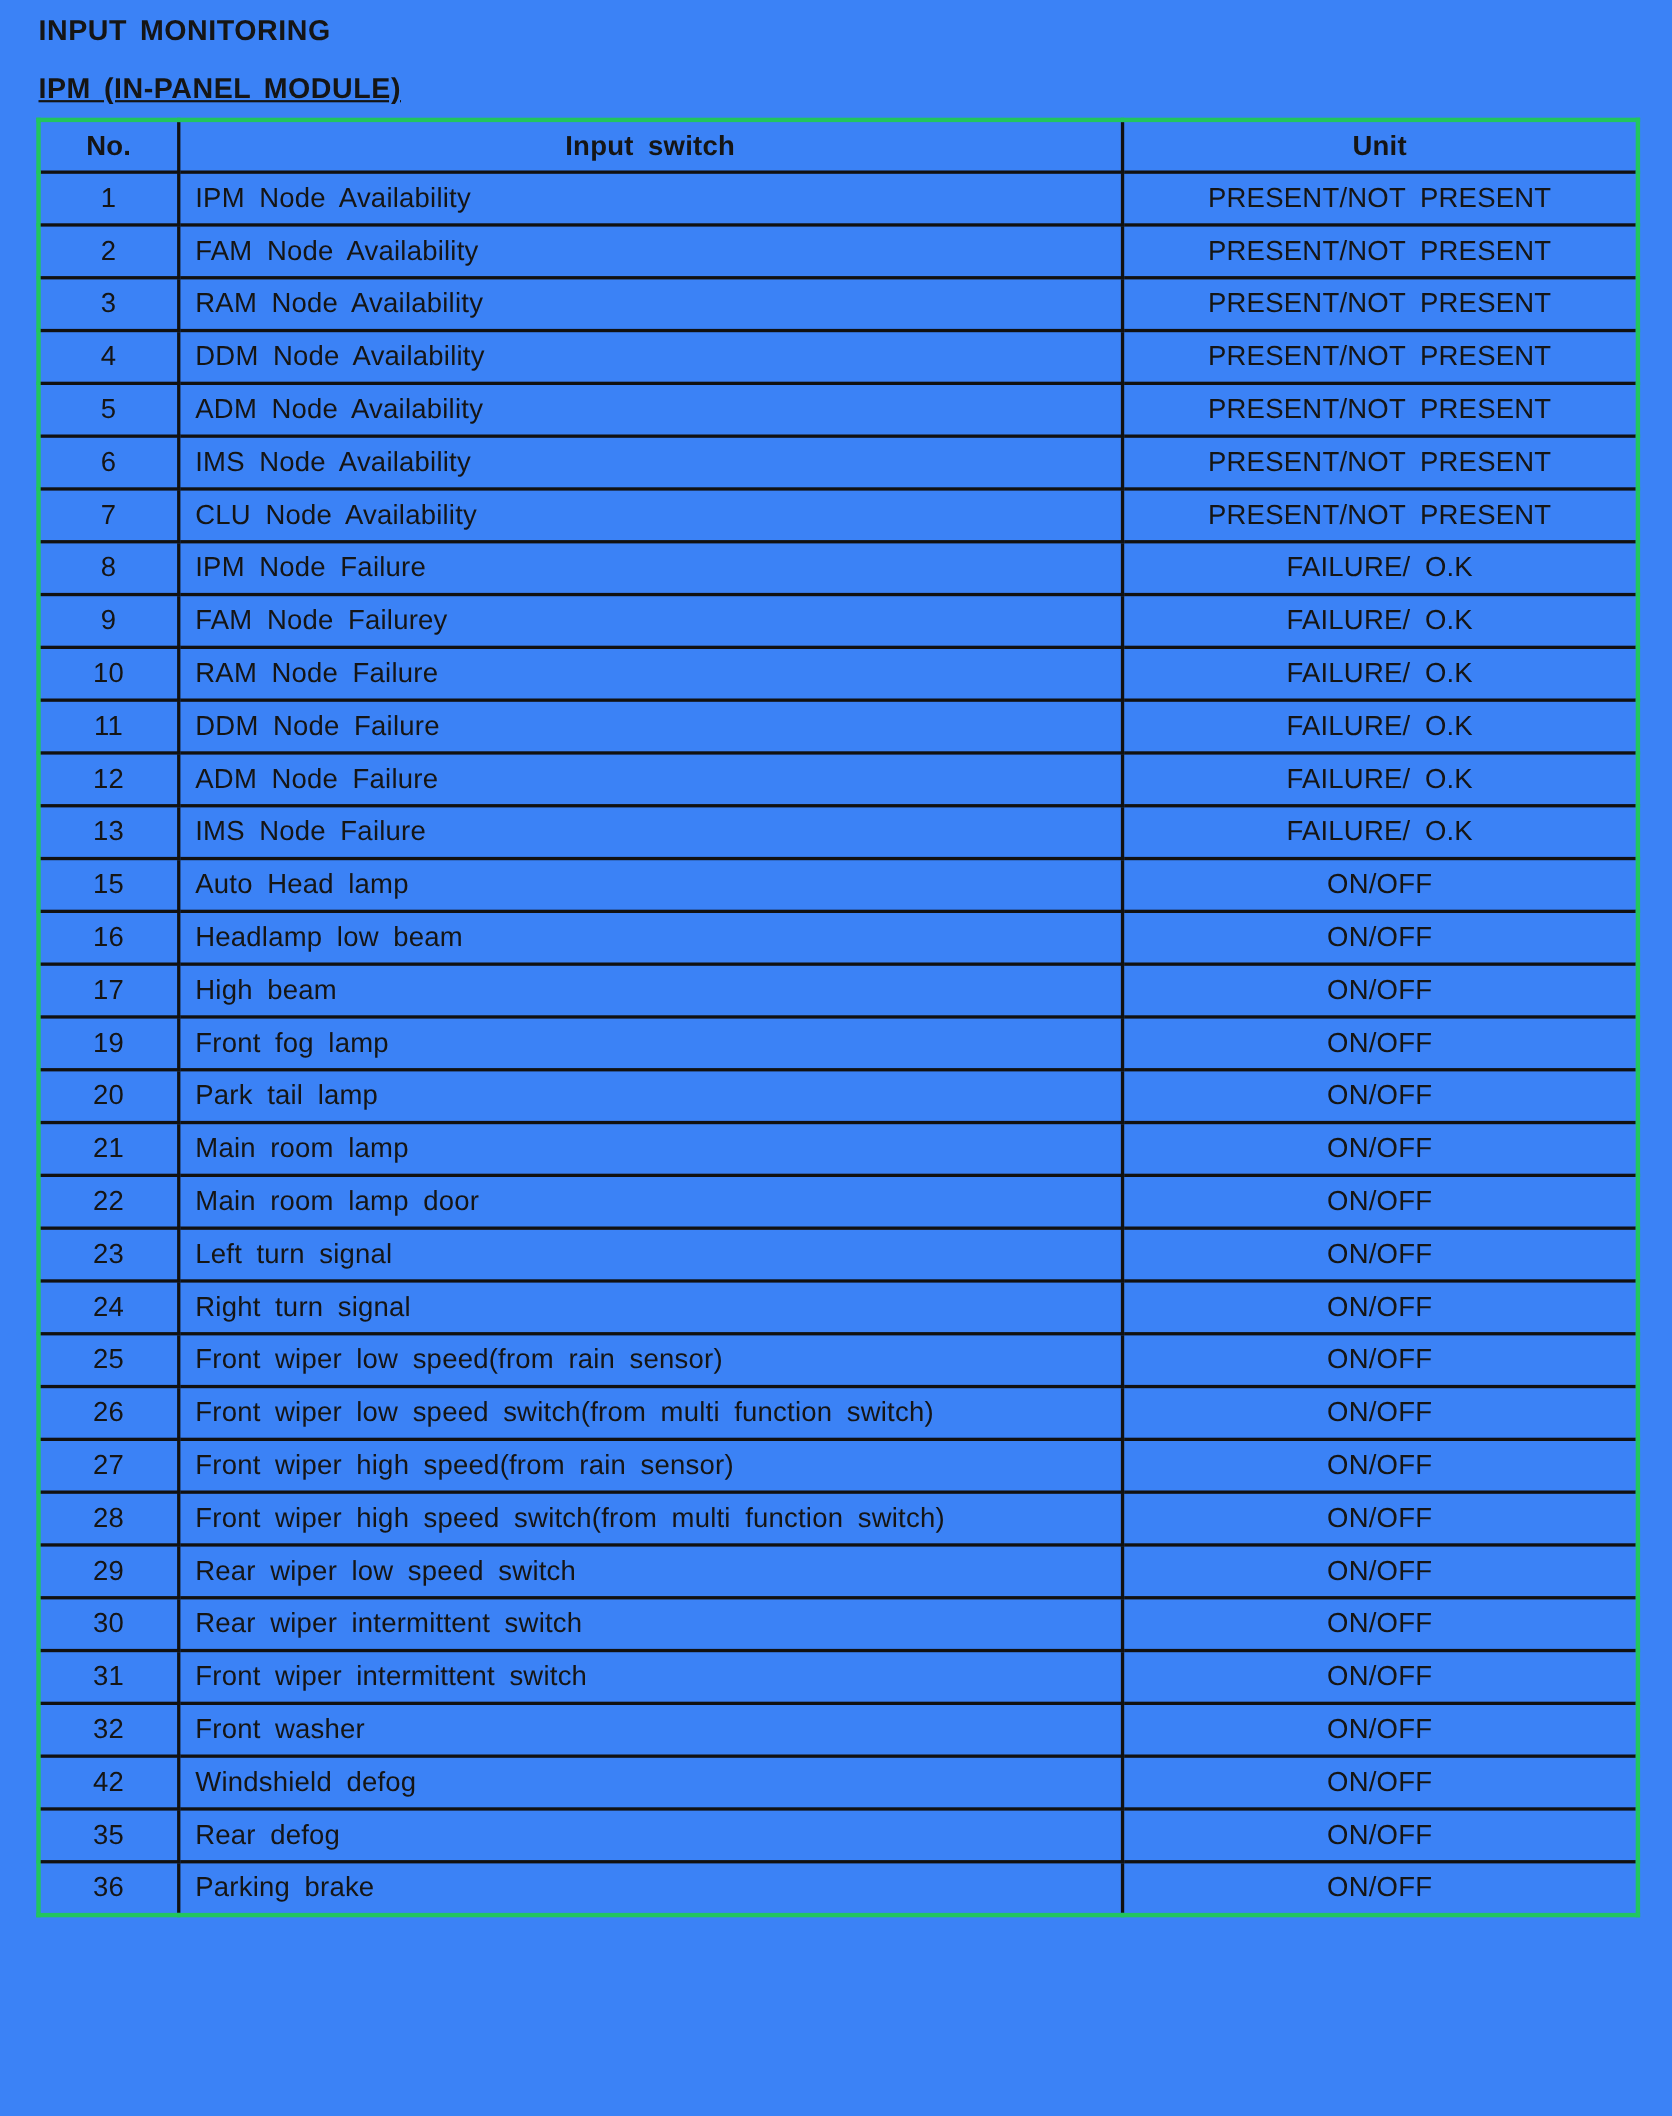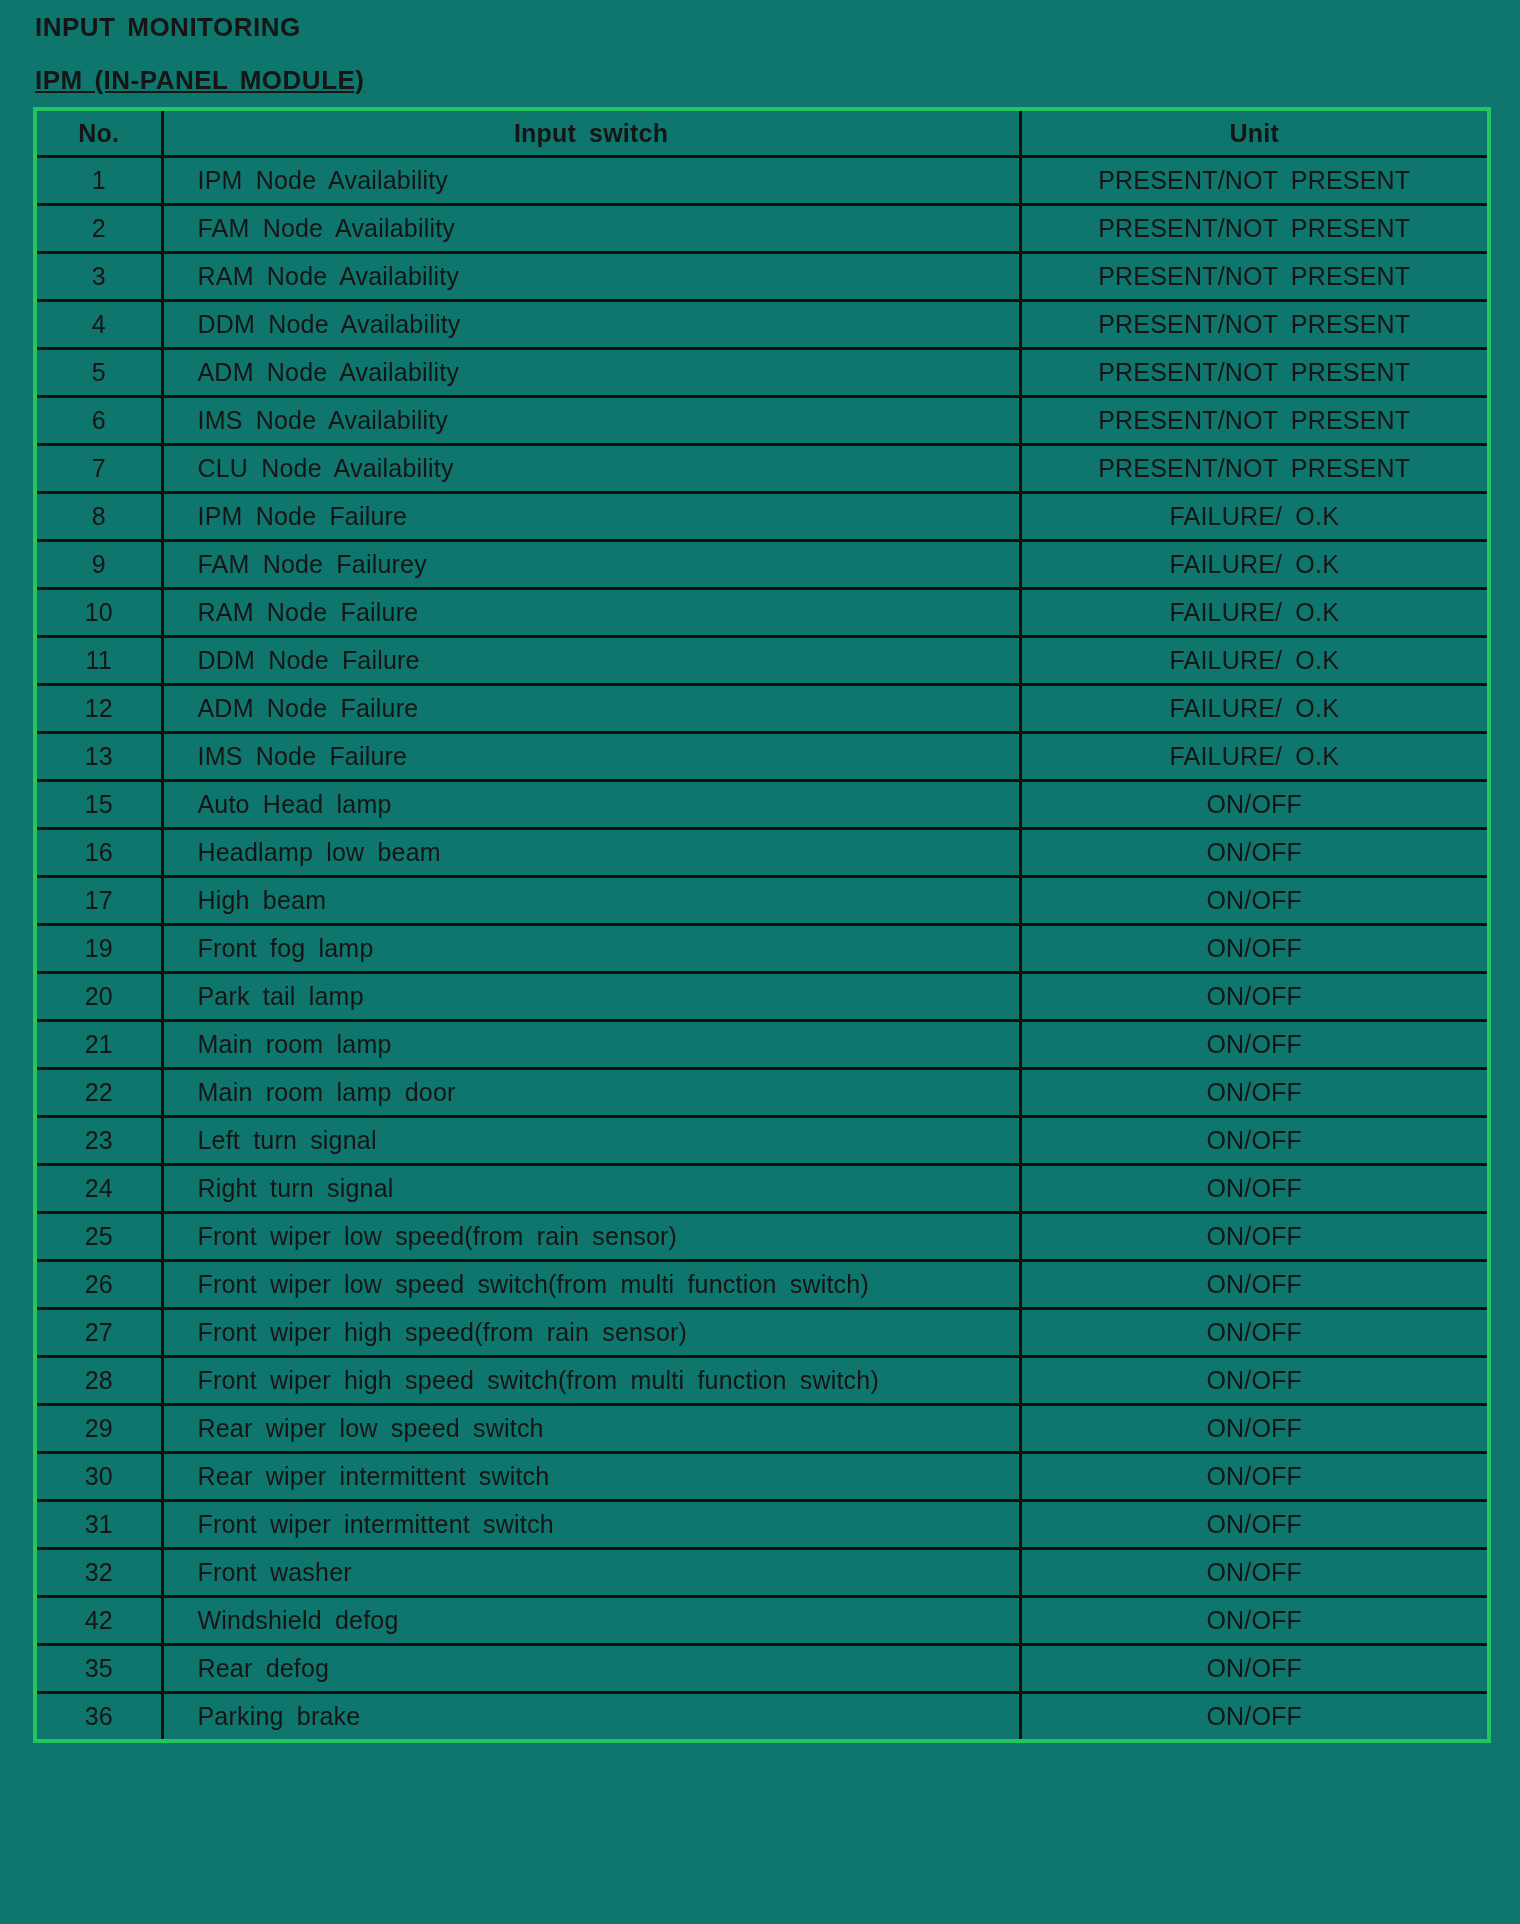--- a/index.html
+++ b/index.html
@@ -4,21 +4,21 @@
 <style>
   html, body {
     margin: 0;
     padding: 0;
     background: #ffffff;
   }
   .page {
     position: relative;
     width: 1520px;
     height: 1924px;
-    background: #0f766e;
+    background: #3b82f6;
     color: #151515;
     font-family: "Liberation Sans", sans-serif;
     overflow: hidden;
   }
   .heading-block {
     position: absolute;
     left: 35px;
     top: 12px;
   }
   .title {
@@ -64,21 +64,21 @@
   .monitor-table tbody td {
     height: 45px;
     font-weight: 400;
     vertical-align: middle;
   }
   td.cell-no {
     text-align: center;
   }
   td.cell-switch {
     text-align: left;
-    padding-left: 34px;
+    padding-left: 14px;
   }
   td.cell-unit {
     text-align: center;
   }
   col.col-no     { width: 127px; }
   col.col-switch { width: 858px; }
   col.col-unit   { width: 469px; }
 </style>
 </head>
 <body>

